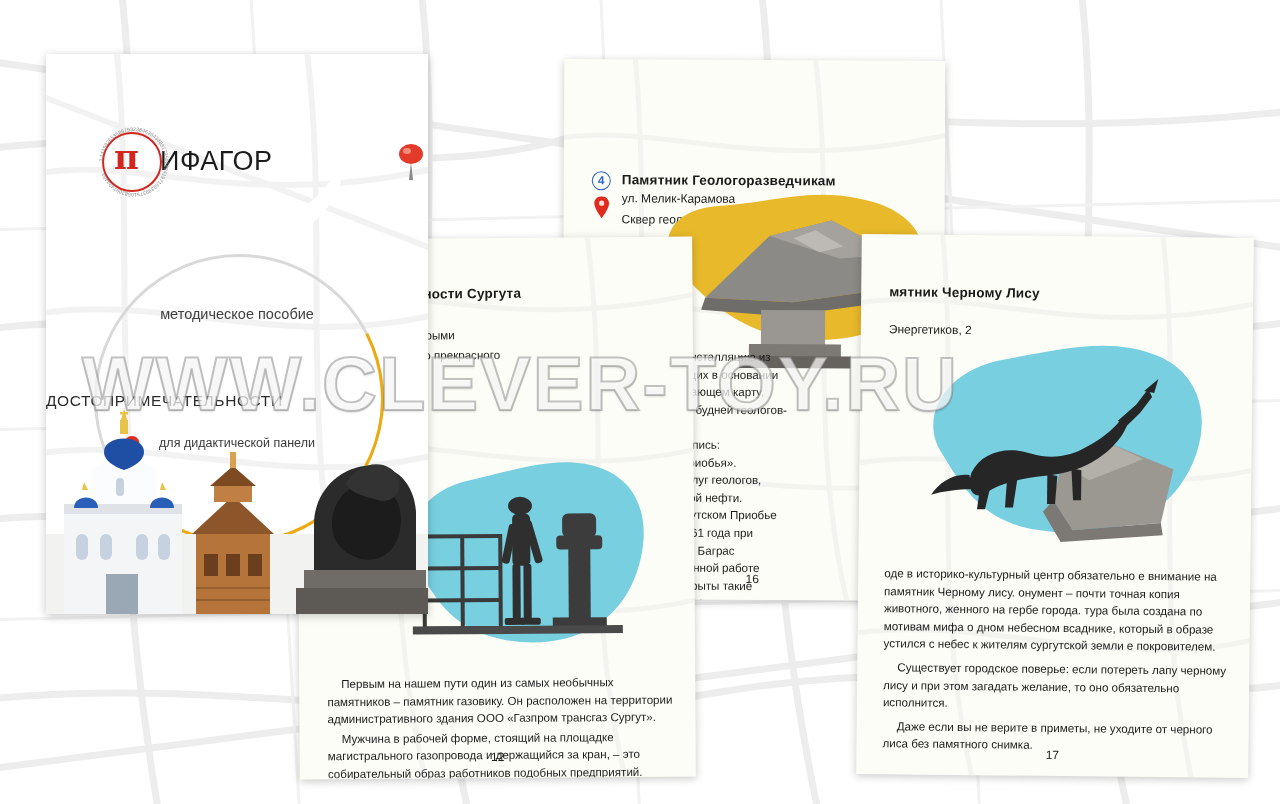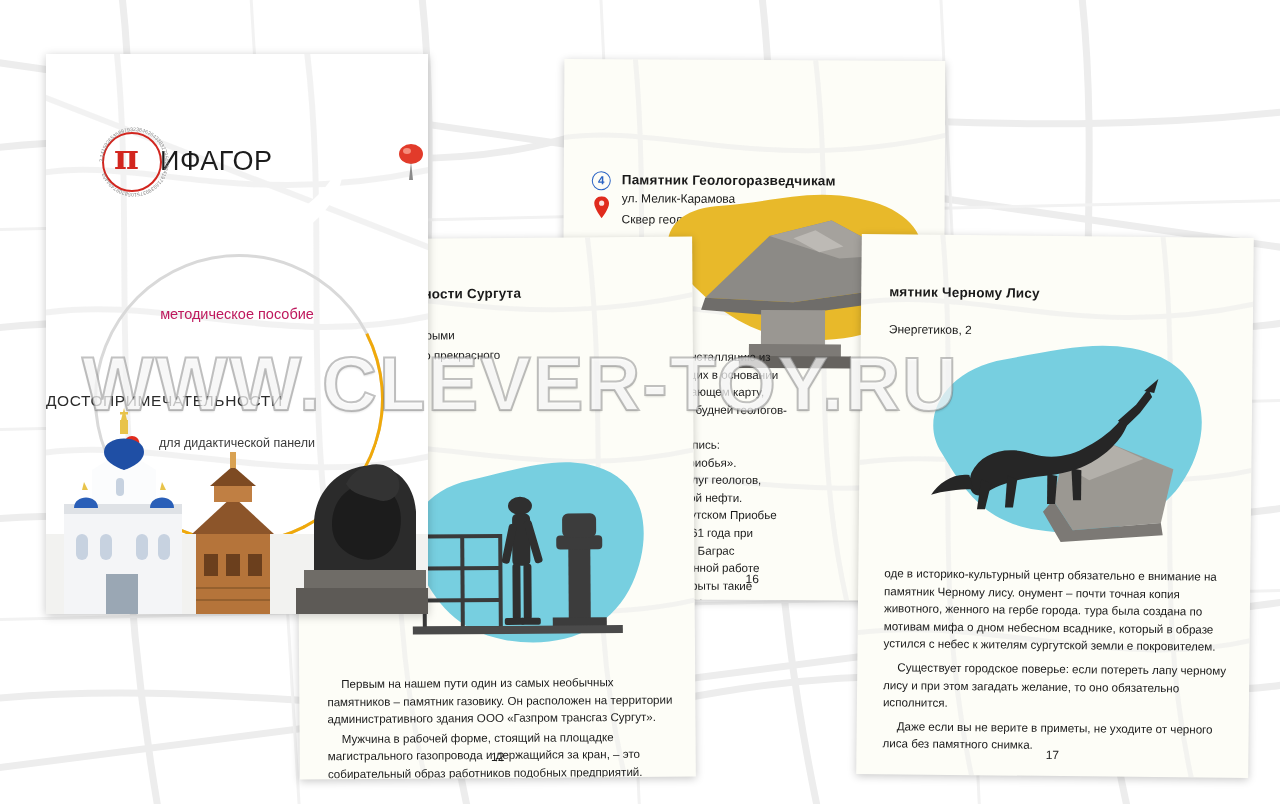--- a/index.html
+++ b/index.html
@@ -128,21 +128,21 @@
     box-sizing: border-box;
     transform: rotate(18deg);
   }
   .cover-sub1 {
     position: absolute;
     left: 0;
     top: 252px;
     width: 382px;
     text-align: center;
     font-size: 14.5px;
-    color: #be185d;
+    color: #404040;
   }
   .cover-title {
     position: absolute;
     left: 0;
     top: 282px;
     width: 382px;
     text-align: center;
     font-size: 44px;
     font-weight: bold;
     letter-spacing: 1px;

